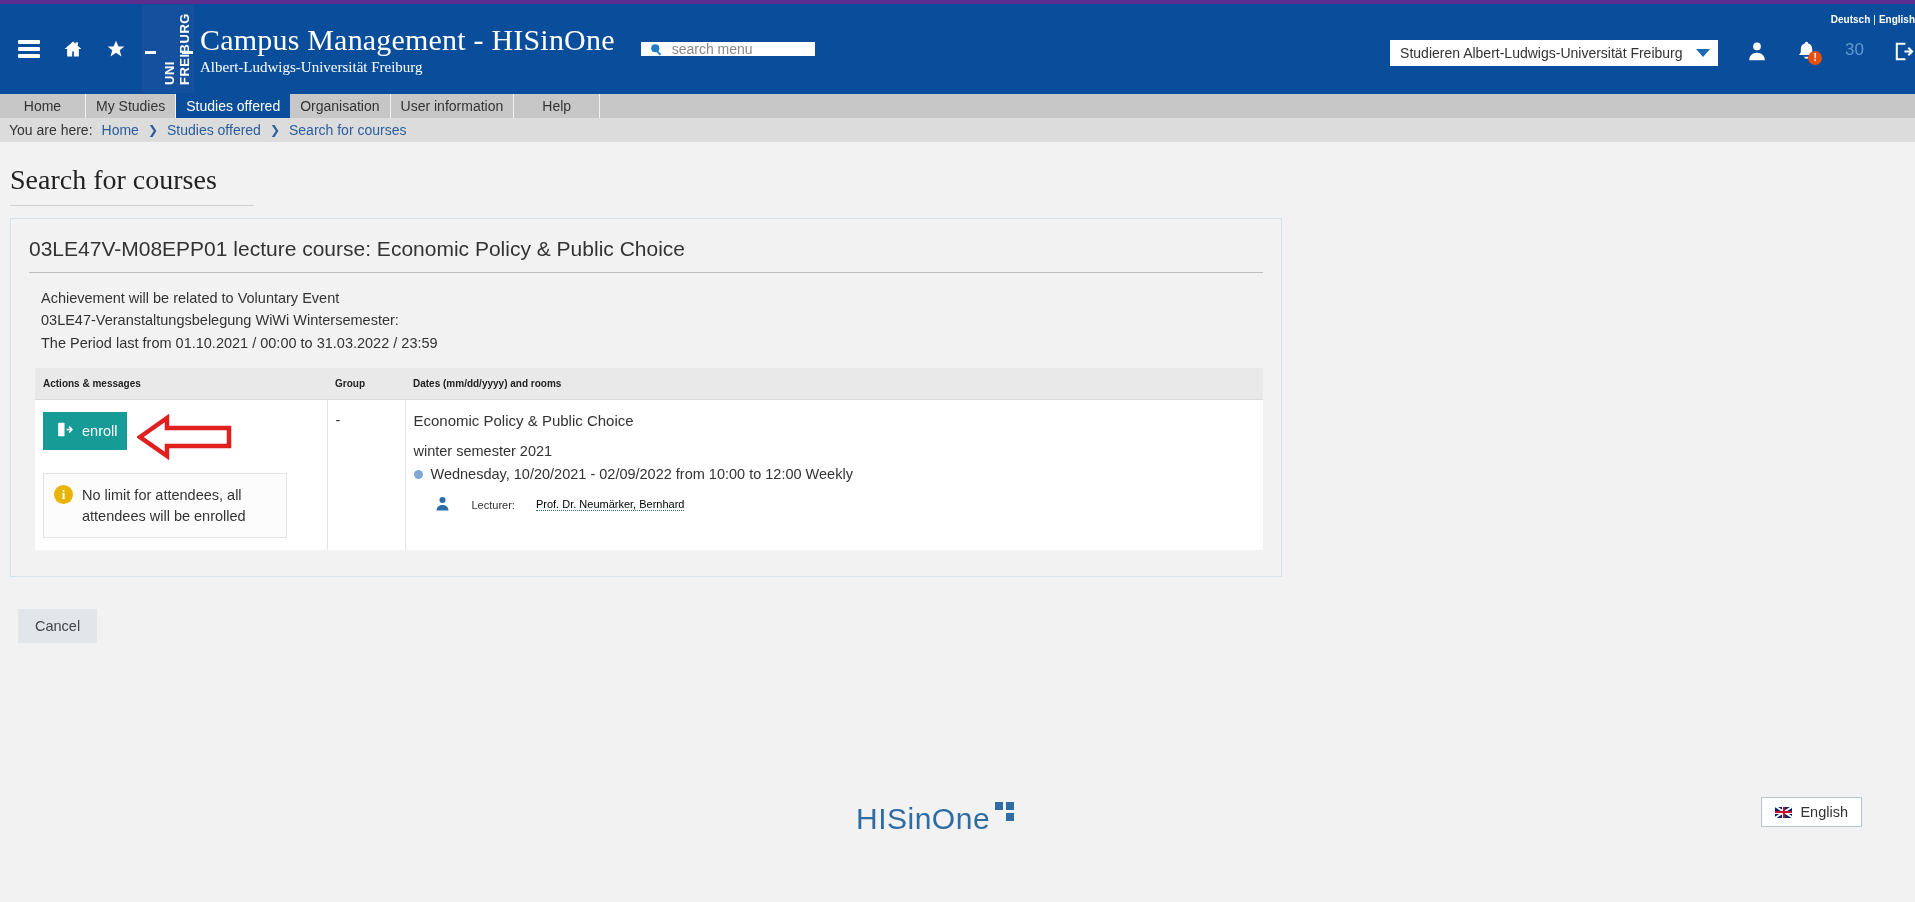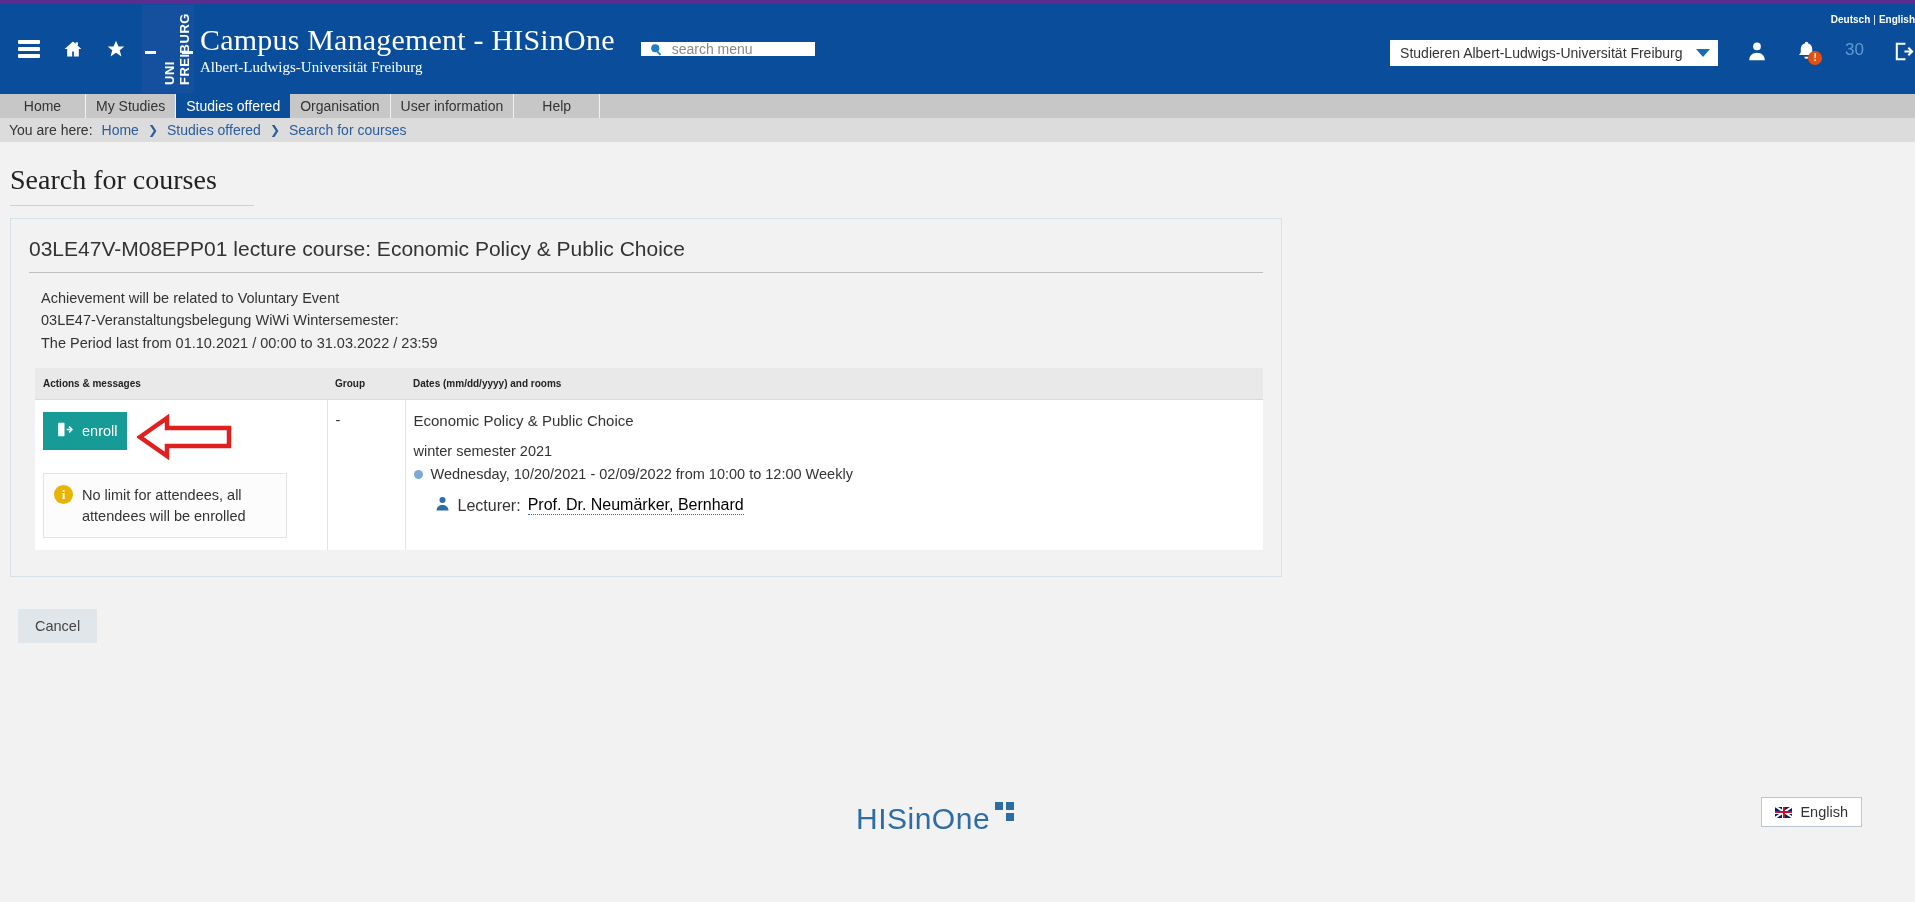--- a/index.html
+++ b/index.html
@@ -243,22 +243,22 @@
 
   
   .ev-title { font-size: 15px; color: #333; }
   .ev-sem { font-size: 14.5px; color: #333; margin-top: 14px; }
   .ev-line {
     display: flex; align-items: center; gap: 8px;
     margin-top: 7px; font-size: 14.5px; color: #333;
   }
   .dot { width: 9px; height: 9px; border-radius: 50%; background: #7fa9d4; flex: 0 0 9px; }
   .ev-lect {
-    display: flex; align-items: center; gap: 7px;
-    margin-top: 13px; margin-left: 20px; font-size: 16px; color: #333;
+    display: flex; align-items: center; gap: 21px;
+    margin-top: 13px; margin-left: 20px; font-size: 11px; color: #333;
   }
   .lect-link {
     color: #000000;
     text-decoration: none;
     border-bottom: 1px dotted #2d6ca8;
     cursor: pointer;
   }
 
   
   .btn-cancel {

